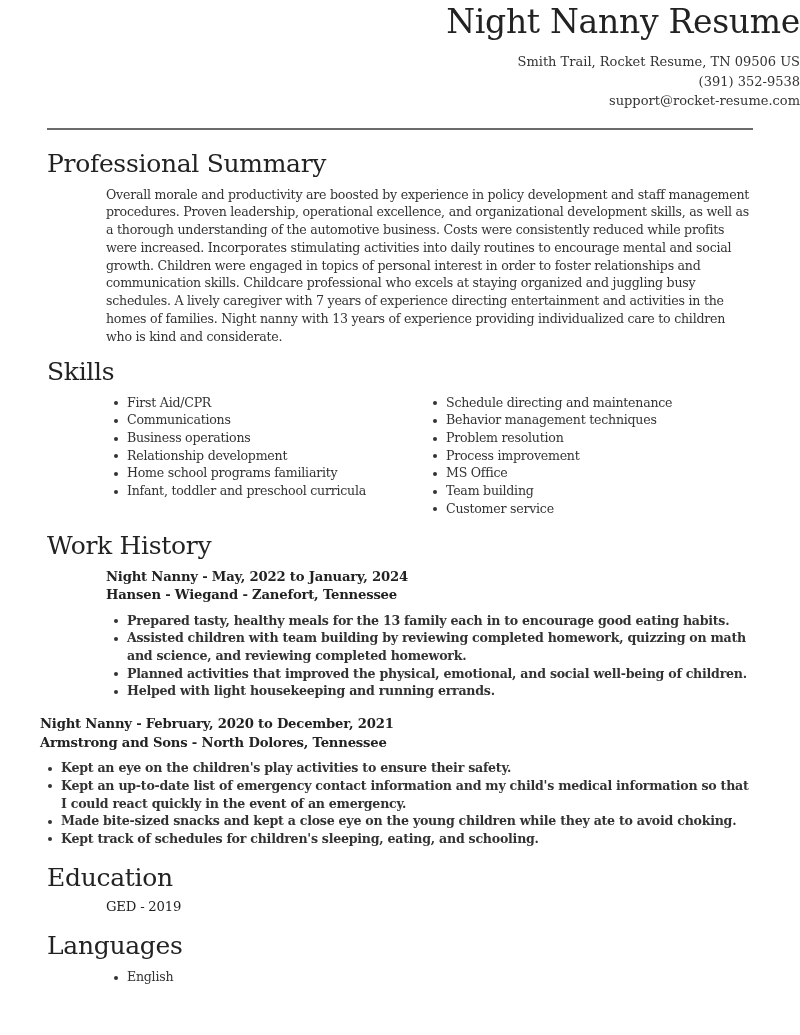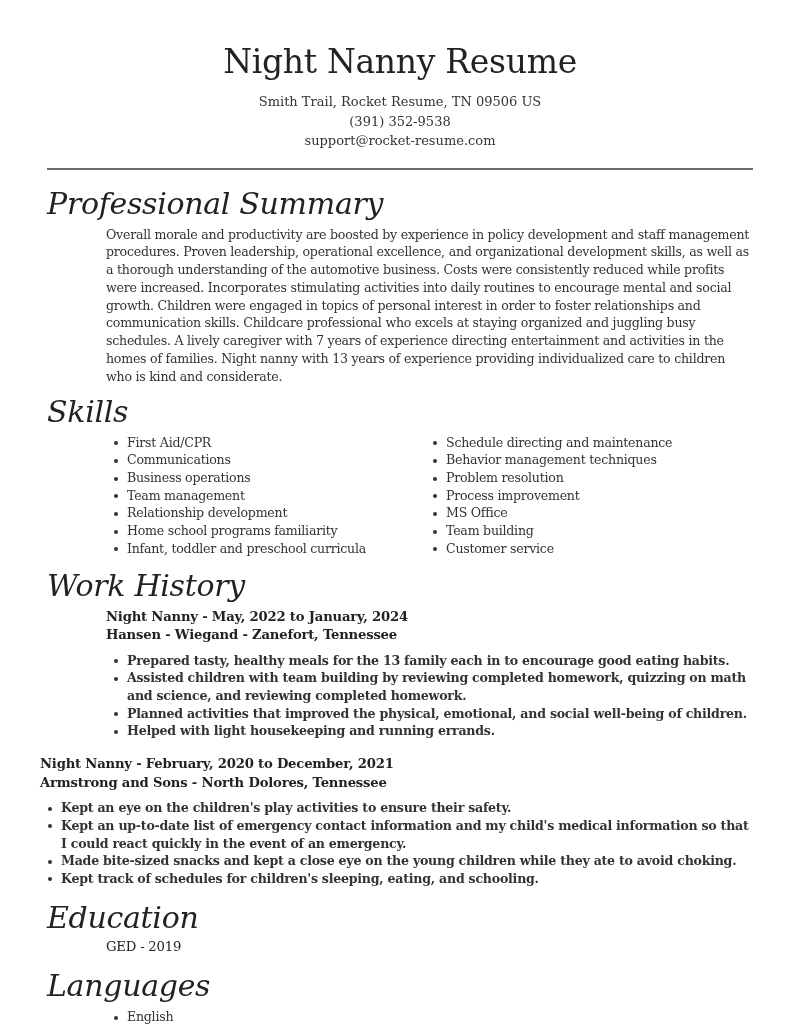--- a/index.html
+++ b/index.html
@@ -2,34 +2,34 @@
 <html><head>
 <meta charset="utf-8">
 <style>
   html, body { margin: 0; padding: 0; background: #ffffff; }
   body {
     width: 800px; height: 1035px; overflow: hidden;
     font-family: "DejaVu Serif", "Liberation Serif", serif;
     color: #222222;
   }
   .page { position: relative; width: 800px; }
-  .header { text-align: center; padding-top: 40px; }
+  .header { text-align: right; }
   .name {
     font-size: 33px; font-weight: normal; margin: 0; color: #222;
     letter-spacing: -0.3px; line-height: 44px;
   }
   .contact { margin-top: 8px; font-size: 13px; line-height: 19.5px; color: #333; }
   .contact div { display: block; }
   .divider {
     margin: 17px 47px 0 47px; height: 0; border: 0;
     border-top: 2px solid #6b6b6b;
   }
   .section-title {
-    font-size: 30px; font-weight: normal; margin: 0; color: #222;
-    padding-left: 47px; line-height: 32px; letter-spacing: -0.3px; font-style: italic;
+    font-size: 25px; font-weight: normal; margin: 0; color: #222;
+    padding-left: 47px; line-height: 32px; letter-spacing: -0.3px;
   }
   .summary {
     margin: 6px 50px 0 106px; font-size: 12.6px; line-height: 17.8px; color: #333;
     letter-spacing: -0.25px;
   }
   ul { margin: 0; padding: 0; list-style: none; }
   li.bullet {
     position: relative; padding-left: 21px; font-size: 12.6px; line-height: 17.7px; color: #333;
     letter-spacing: -0.25px;
   }
@@ -67,21 +67,20 @@
     <p class="summary">Overall morale and productivity are boosted by experience in policy development and staff management procedures. Proven leadership, operational excellence, and organizational development skills, as well as a thorough understanding of the automotive business. Costs were consistently reduced while profits were increased. Incorporates stimulating activities into daily routines to encourage mental and social growth. Children were engaged in topics of personal interest in order to foster relationships and communication skills. Childcare professional who excels at staying organized and juggling busy schedules. A lively caregiver with 7 years of experience directing entertainment and activities in the homes of families. Night nanny with 13 years of experience providing individualized care to children who is kind and considerate.</p>
   </section>
 
   <section style="margin-top:10px;">
     <h2 class="section-title">Skills</h2>
     <div class="skills">
       <ul>
         <li class="bullet">First Aid/CPR</li>
         <li class="bullet">Communications</li>
         <li class="bullet">Business operations</li>
-        <li class="bullet">Team management</li>
         <li class="bullet">Relationship development</li>
         <li class="bullet">Home school programs familiarity</li>
         <li class="bullet">Infant, toddler and preschool curricula</li>
       </ul>
       <ul>
         <li class="bullet">Schedule directing and maintenance</li>
         <li class="bullet">Behavior management techniques</li>
         <li class="bullet">Problem resolution</li>
         <li class="bullet">Process improvement</li>
         <li class="bullet">MS Office</li>

